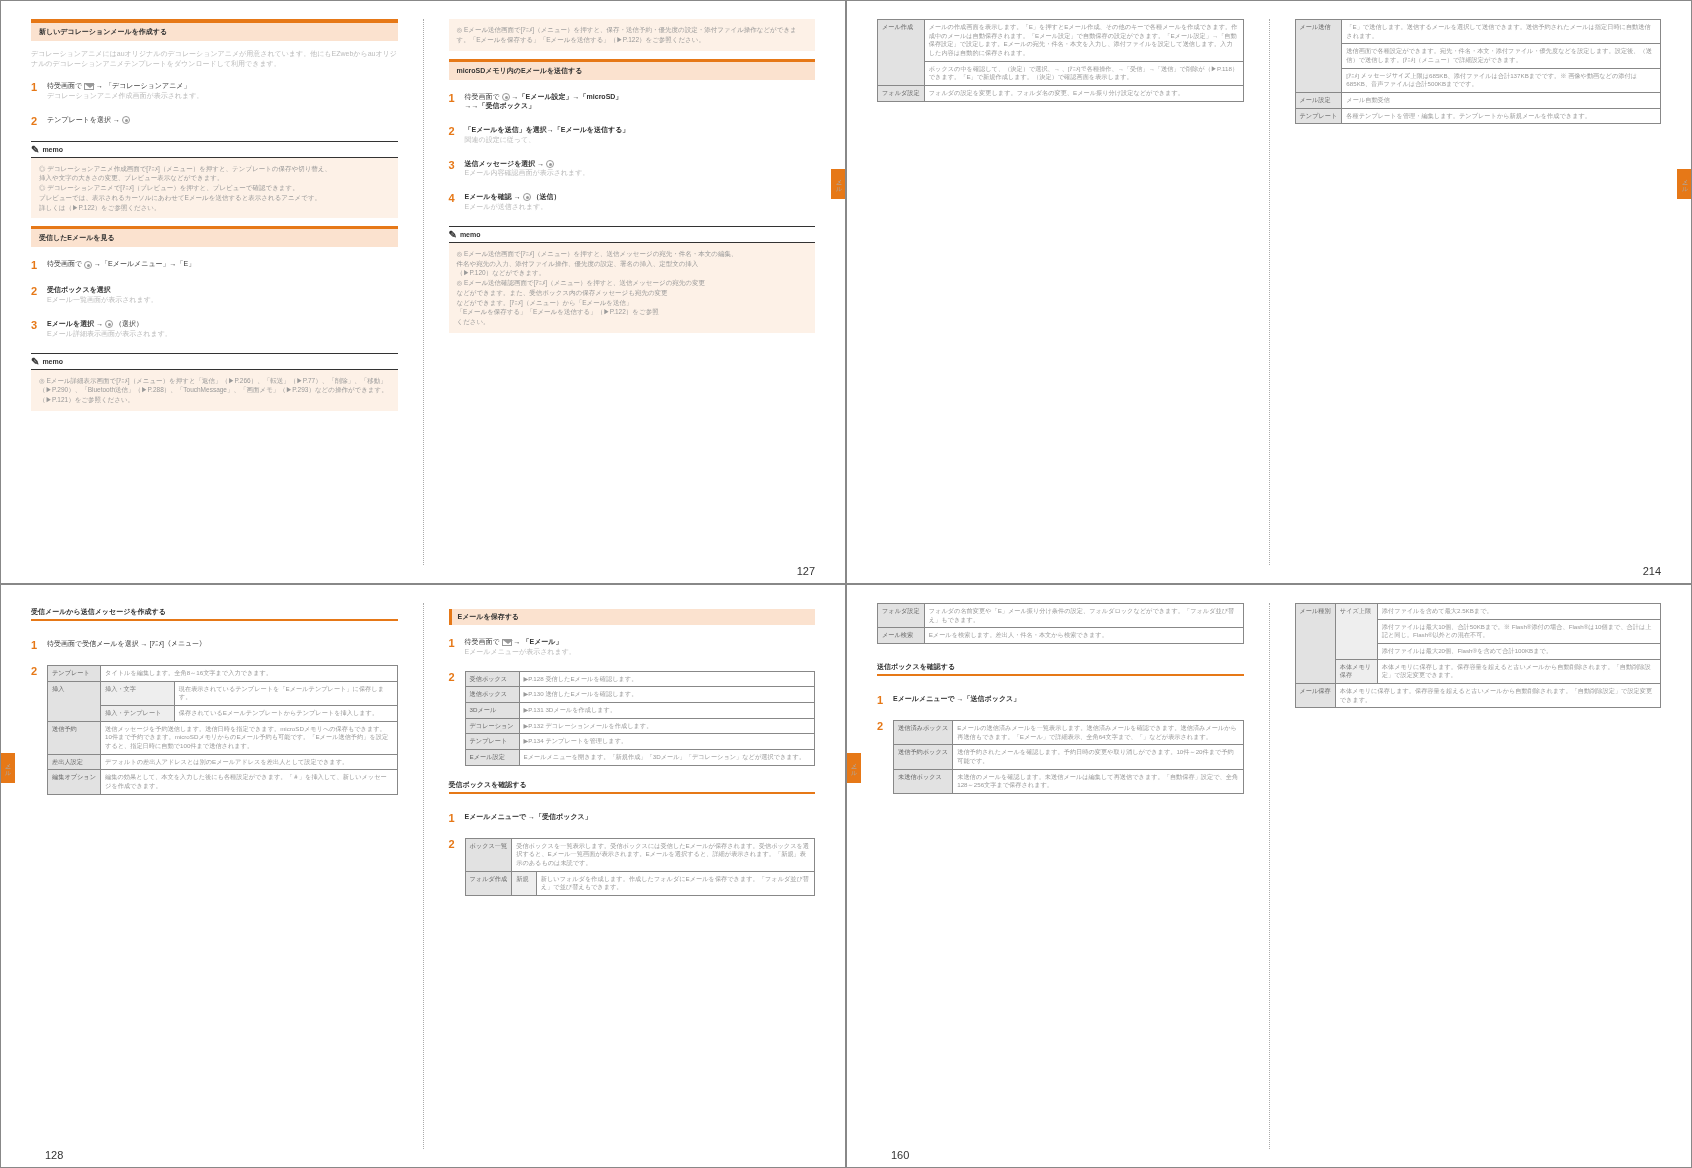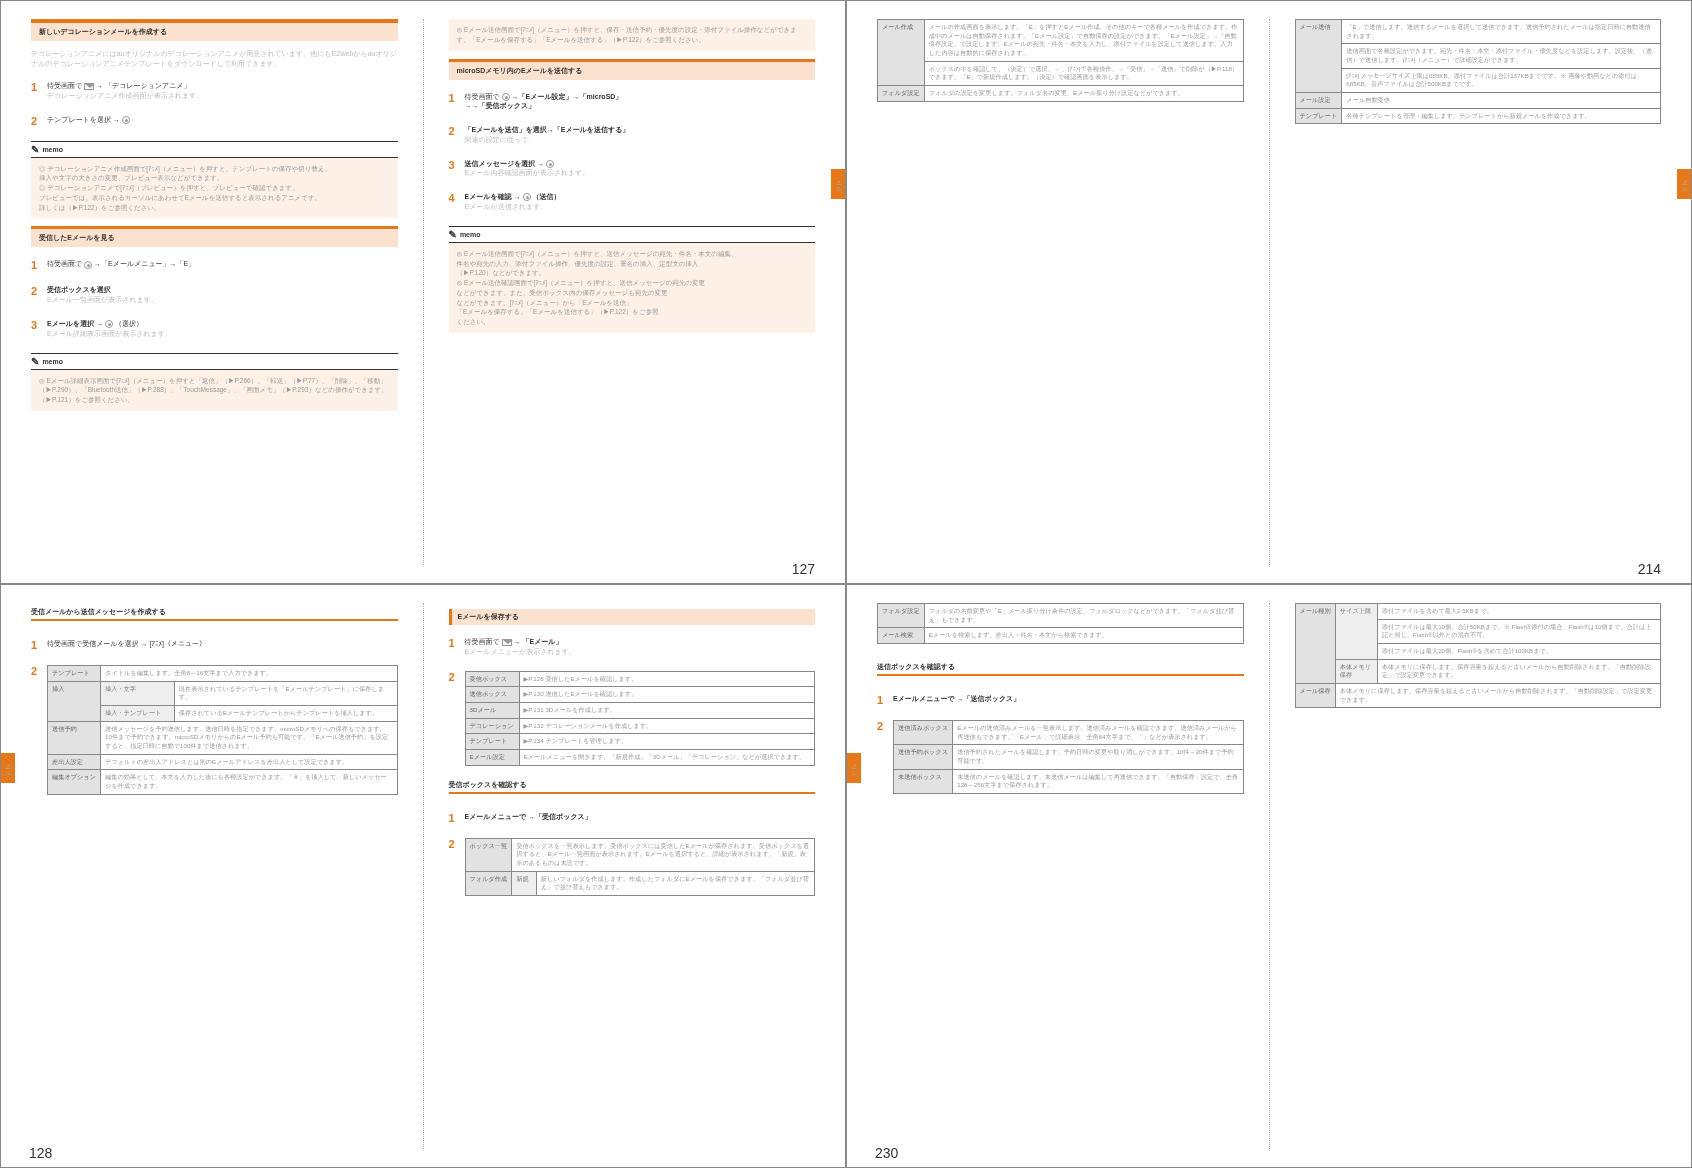--- a/index.html
+++ b/index.html
@@ -25,23 +25,23 @@
   .memo-head::before { content: "✎"; font-size: 10px; }
   .memo-body { background: #fdf1e7; padding: 6px 8px; line-height: 1.5; color: #999; font-size: 6.5px; }
 
   .peach { background: #fdf1e7; padding: 6px 8px; line-height: 1.5; color: #999; font-size: 6.5px; }
 
   .tbl { border-collapse: collapse; width: 100%; font-size: 6.2px; }
   .tbl td, .tbl th { border: 1px solid #888; padding: 3px 4px; vertical-align: top; line-height: 1.4; color: #999; }
   .tbl .lab { background: #e2e2e2; color: #666; white-space: nowrap; }
   .tbl .lab2 { background: #eee; color: #777; }
 
-  .pgnum { position: absolute; bottom: 6px; font-size: 14px; color: #333; }
+  .pgnum { position: absolute; bottom: 6px; font-size: 11px; color: #333; }
   .pgnum.br { right: 30px; }
-  .pgnum.bl { left: 28px; }
+  .pgnum.bl { left: 44px; }
 
   .thumb { position: absolute; width: 14px; height: 30px; background: #e67817; }
   .tab-r { right: 0; }
   .tab-l { left: 0; }
 
   .vtext { writing-mode: vertical-rl; font-size: 6px; color: #aaa; position: absolute; }
 
   .sym { font-family: sans-serif; }
   .arrow::after { content: "→"; }
   .dot { display:inline-block; width:8px; height:8px; border:1px solid #999; border-radius:50%; position:relative; vertical-align:middle; }
@@ -427,16 +427,16 @@
                 <td>本体メモリに保存します。保存容量を超えると古いメールから自動削除されます。「自動削除設定」で設定変更できます。</td>
               </tr>
           <tr>
                 <td class="lab">メール保存</td>
                 <td colspan="2">本体メモリに保存します。保存容量を超えると古いメールから自動削除されます。「自動削除設定」で設定変更できます。</td>
               </tr>
         </tbody>
           </table>
       </div>
     </div>
-    <div class="pgnum bl">230</div>
+    <div class="pgnum bl">160</div>
   </div>
 
 </div>
 
 </body></html>

